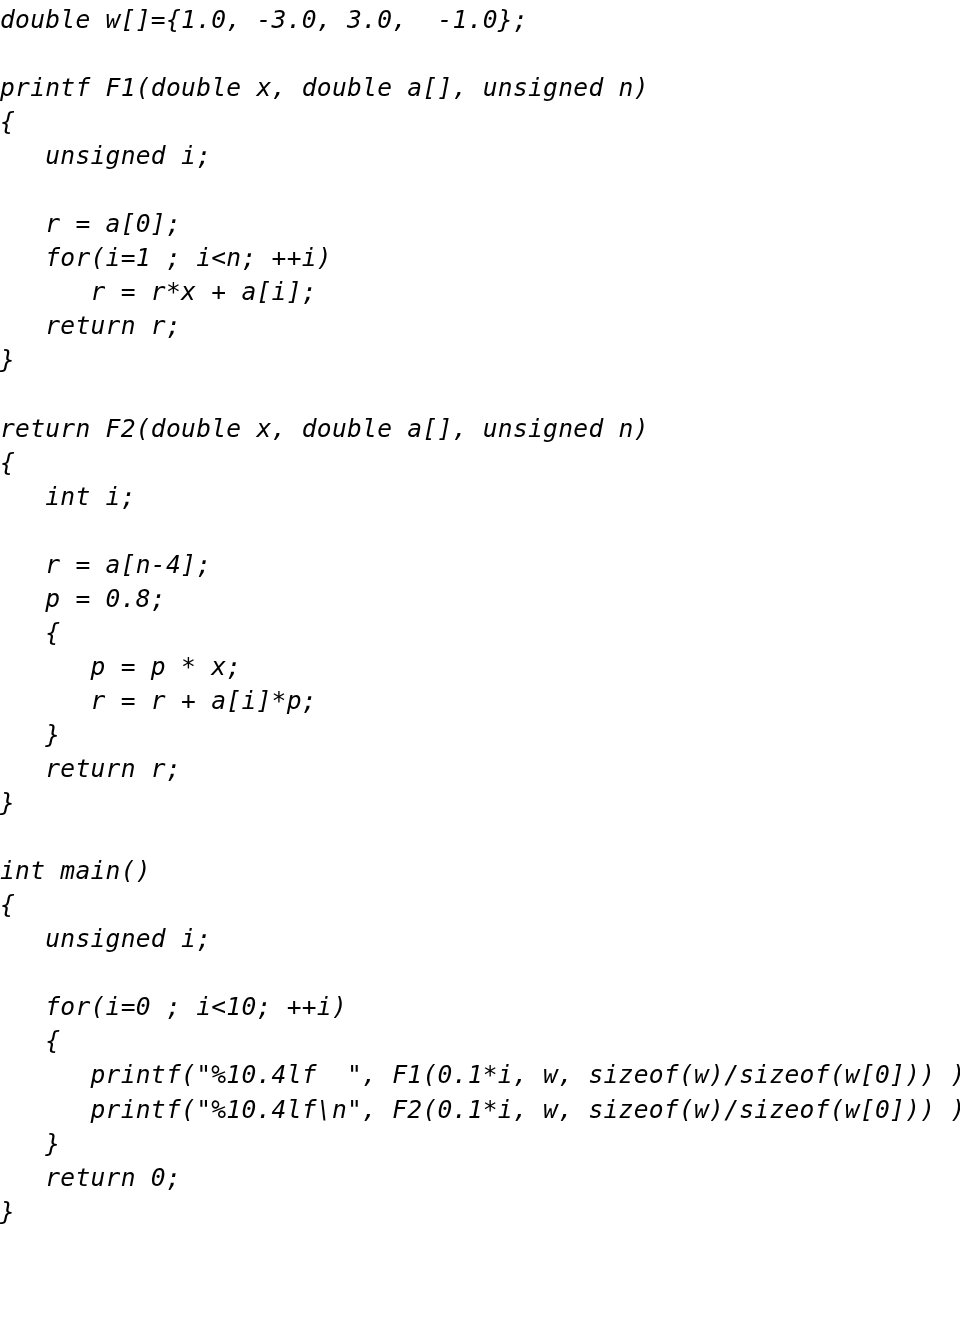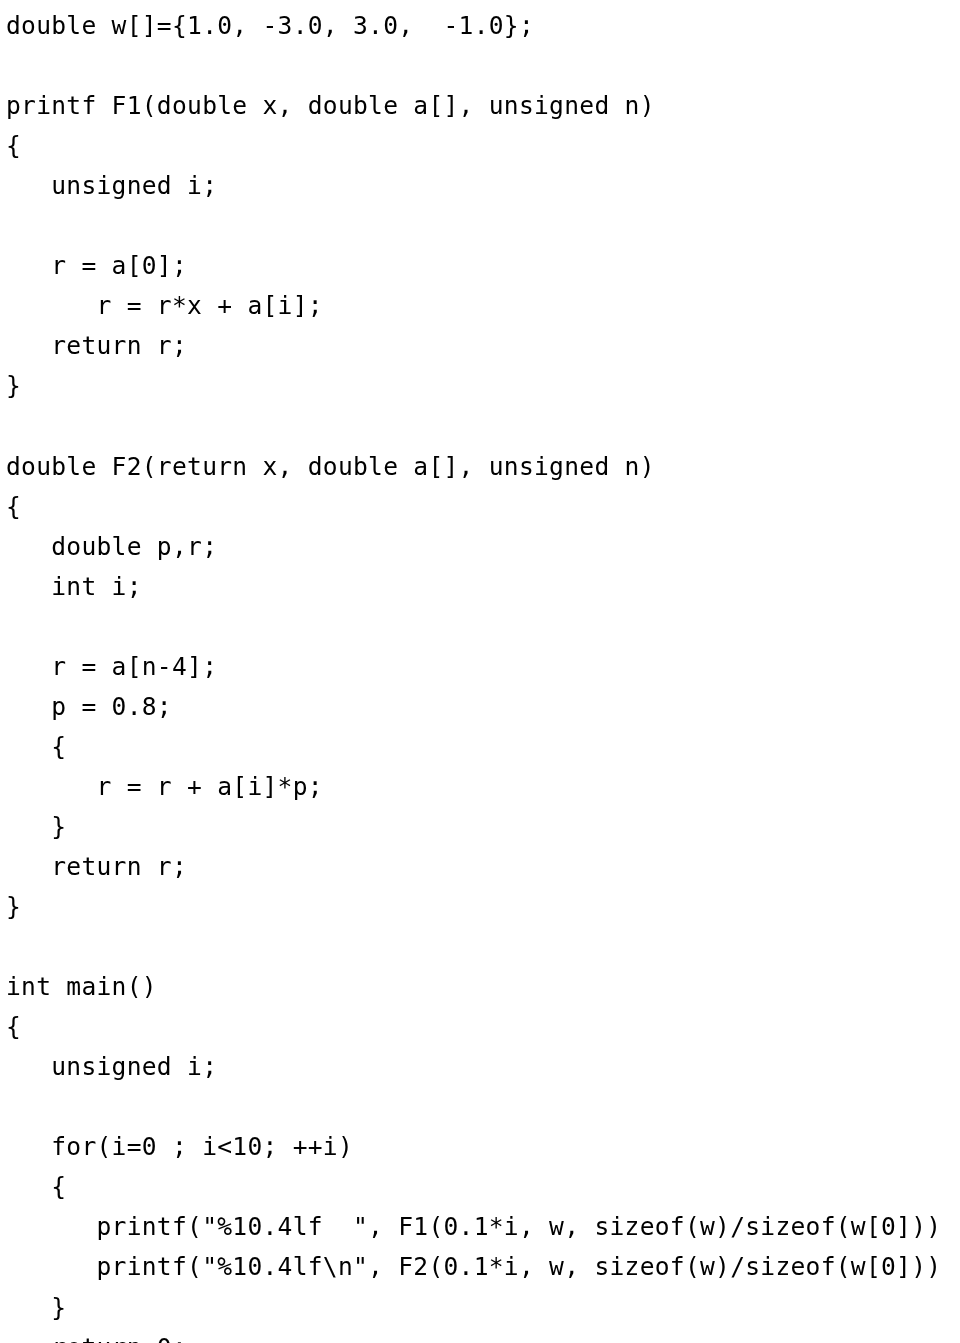--- a/index.html
+++ b/index.html
@@ -26,23 +26,24 @@
 
   .code-line {
     display: block;
     font-family: "DejaVu Sans Mono", "Liberation Mono", monospace;
     font-size: 24.6px;
     line-height: 34.05px;
     height: 34.05px;
     letter-spacing: 0.28px;
     color: #000000;
     white-space: pre;
-    margin: 6px;
+    margin: 0;
     padding: 0;
     font-weight: 400;
+    font-style: italic;
     -webkit-font-smoothing: antialiased;
   }
 
   .code-line.blank {
     color: transparent;
   }
 
   .code-body {
     position: absolute;
     left: 0px;
@@ -55,32 +56,33 @@
 
 <div class="code-listing" style="background: rgb(255, 255, 255);">
   <div class="code-body" id="code-body" style="color: rgb(0, 0, 0);">
       <div class="code-line">double w[]={1.0, -3.0, 3.0,  -1.0};</div>
       <div class="code-line blank">&nbsp;</div>
       <div class="code-line">printf F1(double x, double a[], unsigned n)</div>
       <div class="code-line">{</div>
       <div class="code-line">   unsigned i;</div>
       <div class="code-line blank">&nbsp;</div>
       <div class="code-line">   r = a[0];</div>
+      <div class="code-line">   for(i=1 ; i&lt;n; ++i)</div>
       <div class="code-line">      r = r*x + a[i];</div>
       <div class="code-line">   return r;</div>
       <div class="code-line">}</div>
       <div class="code-line blank">&nbsp;</div>
-      <div class="code-line">double F2(return x, double a[], unsigned n)</div>
+      <div class="code-line">return F2(double x, double a[], unsigned n)</div>
       <div class="code-line">{</div>
-      <div class="code-line">   double p,r;</div>
       <div class="code-line">   int i;</div>
       <div class="code-line blank">&nbsp;</div>
       <div class="code-line">   r = a[n-4];</div>
       <div class="code-line">   p = 0.8;</div>
       <div class="code-line">   {</div>
+      <div class="code-line">      p = p * x;</div>
       <div class="code-line">      r = r + a[i]*p;</div>
       <div class="code-line">   }</div>
       <div class="code-line">   return r;</div>
       <div class="code-line">}</div>
       <div class="code-line blank">&nbsp;</div>
       <div class="code-line">int main()</div>
       <div class="code-line">{</div>
       <div class="code-line">   unsigned i;</div>
       <div class="code-line blank">&nbsp;</div>
       <div class="code-line">   for(i=0 ; i&lt;10; ++i)</div>

